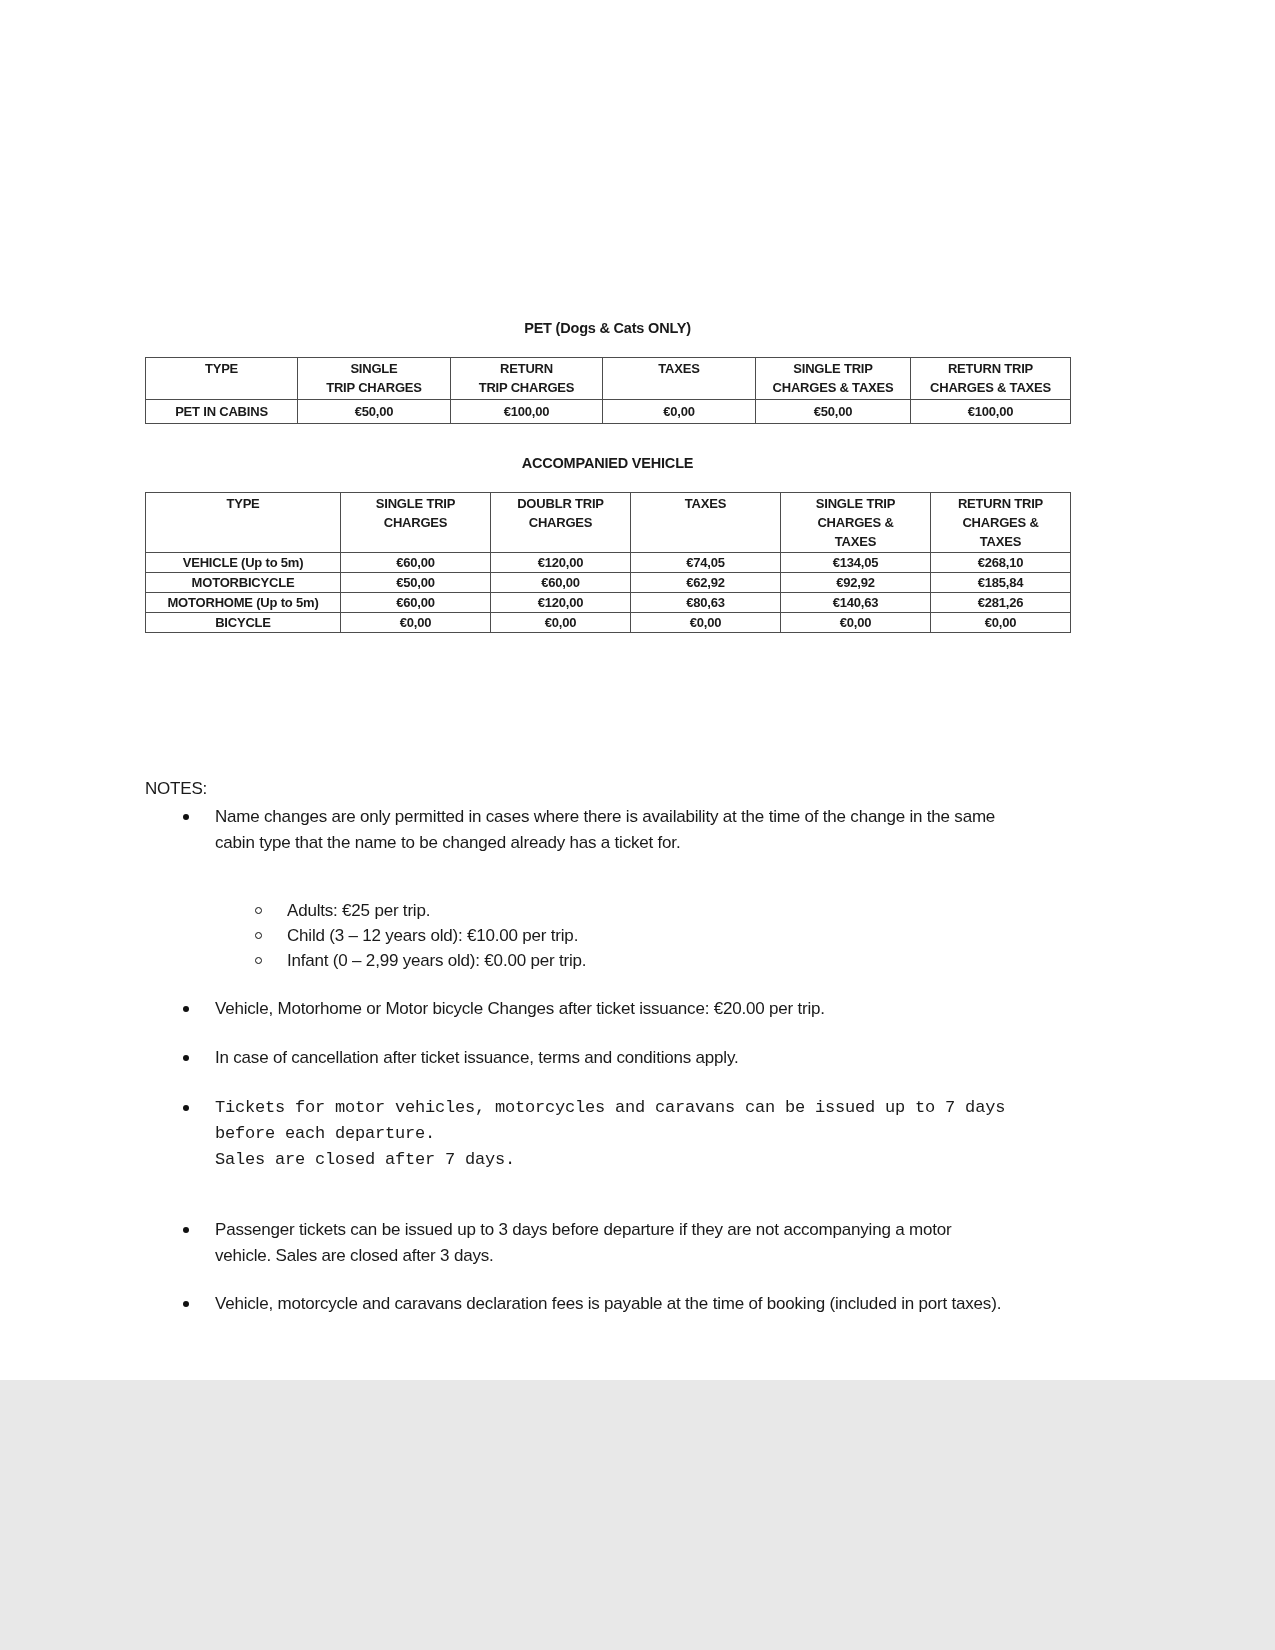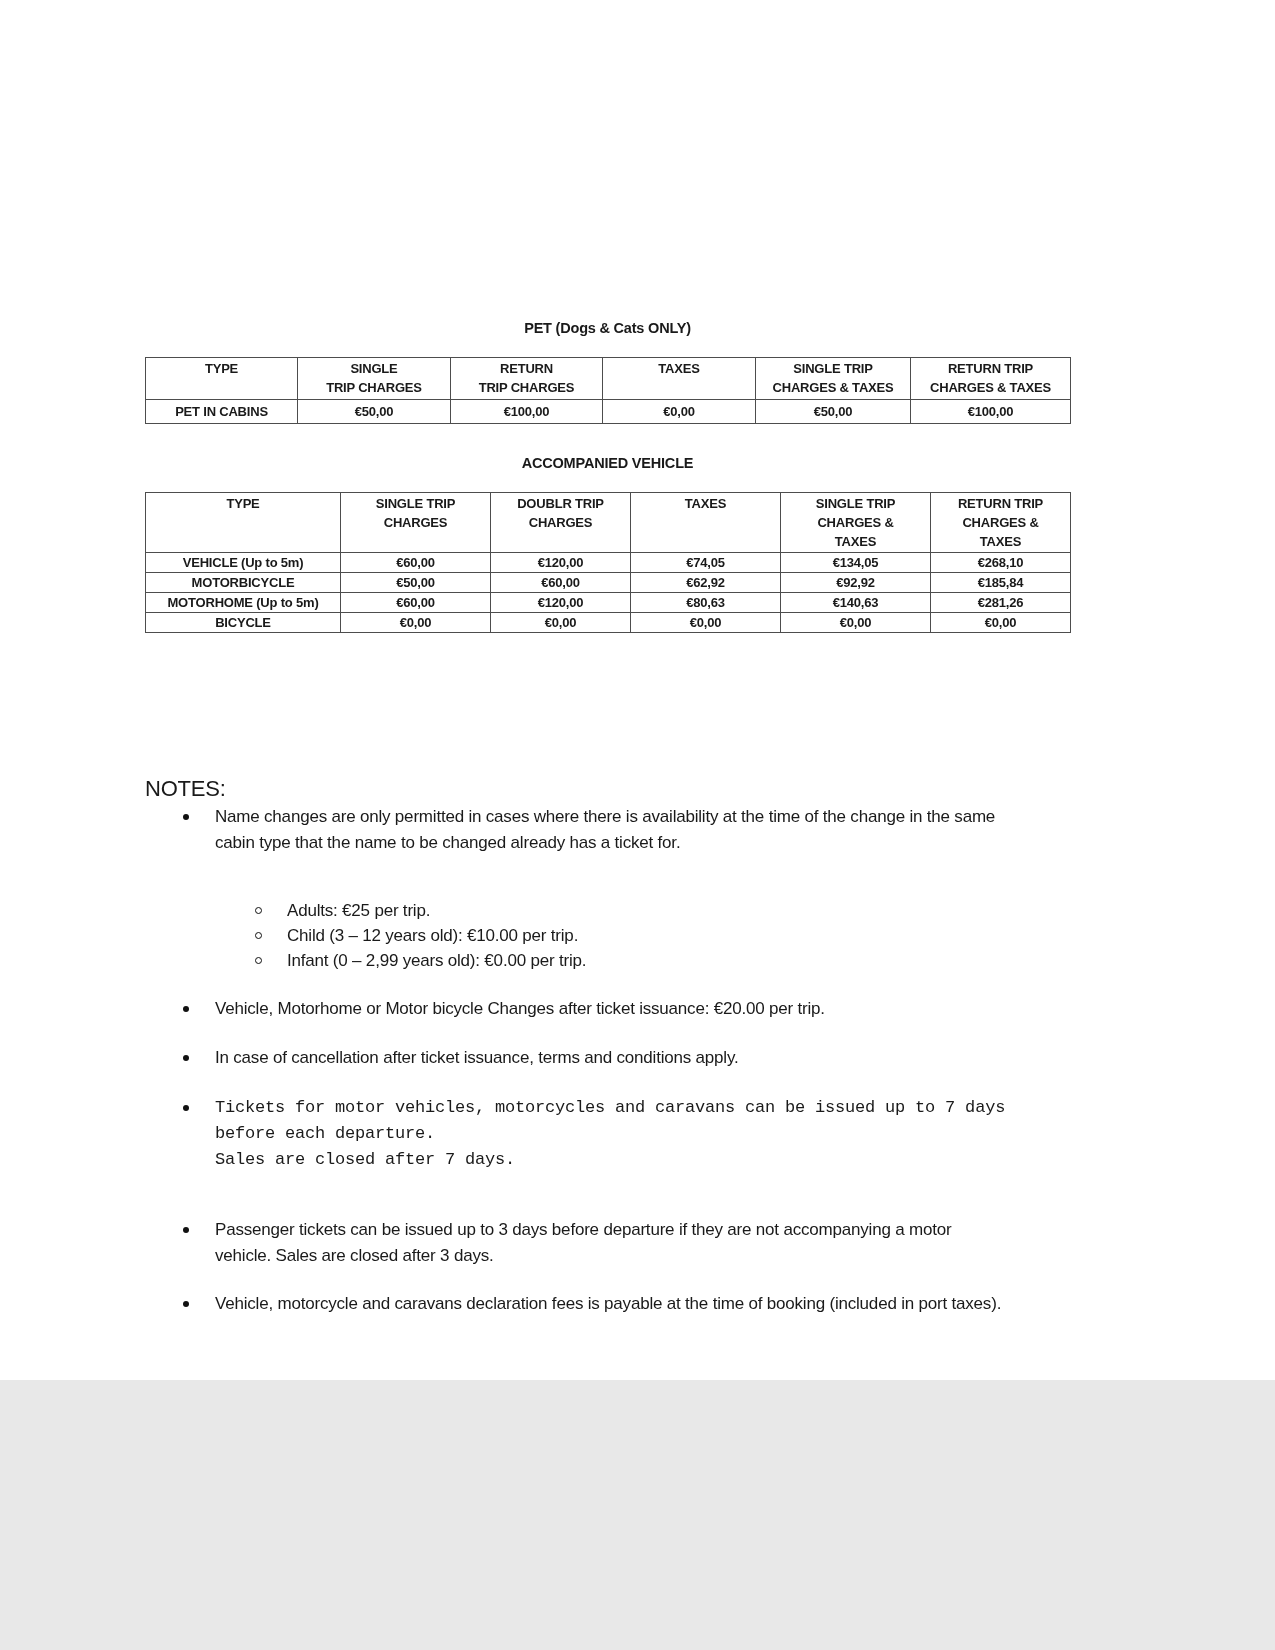--- a/index.html
+++ b/index.html
@@ -49,21 +49,21 @@
     line-height: 19px;
     font-weight: 700;
   }
   .pet-table th { height: 39px; }
   .pet-table td { height: 21px; }
   .veh-table th { height: 55px; }
   .veh-table td { height: 17px; line-height: 17px; }
 
   .notes-heading {
     margin-top: 143px;
-    font-size: 22px;
+    font-size: 17px;
     line-height: 26px;
     letter-spacing: -0.2px;
   }
   .bullet-row {
     display: flex;
     align-items: flex-start;
     margin-left: 38px;
   }
   .bullet-row .marker-cell {
     width: 32px;

